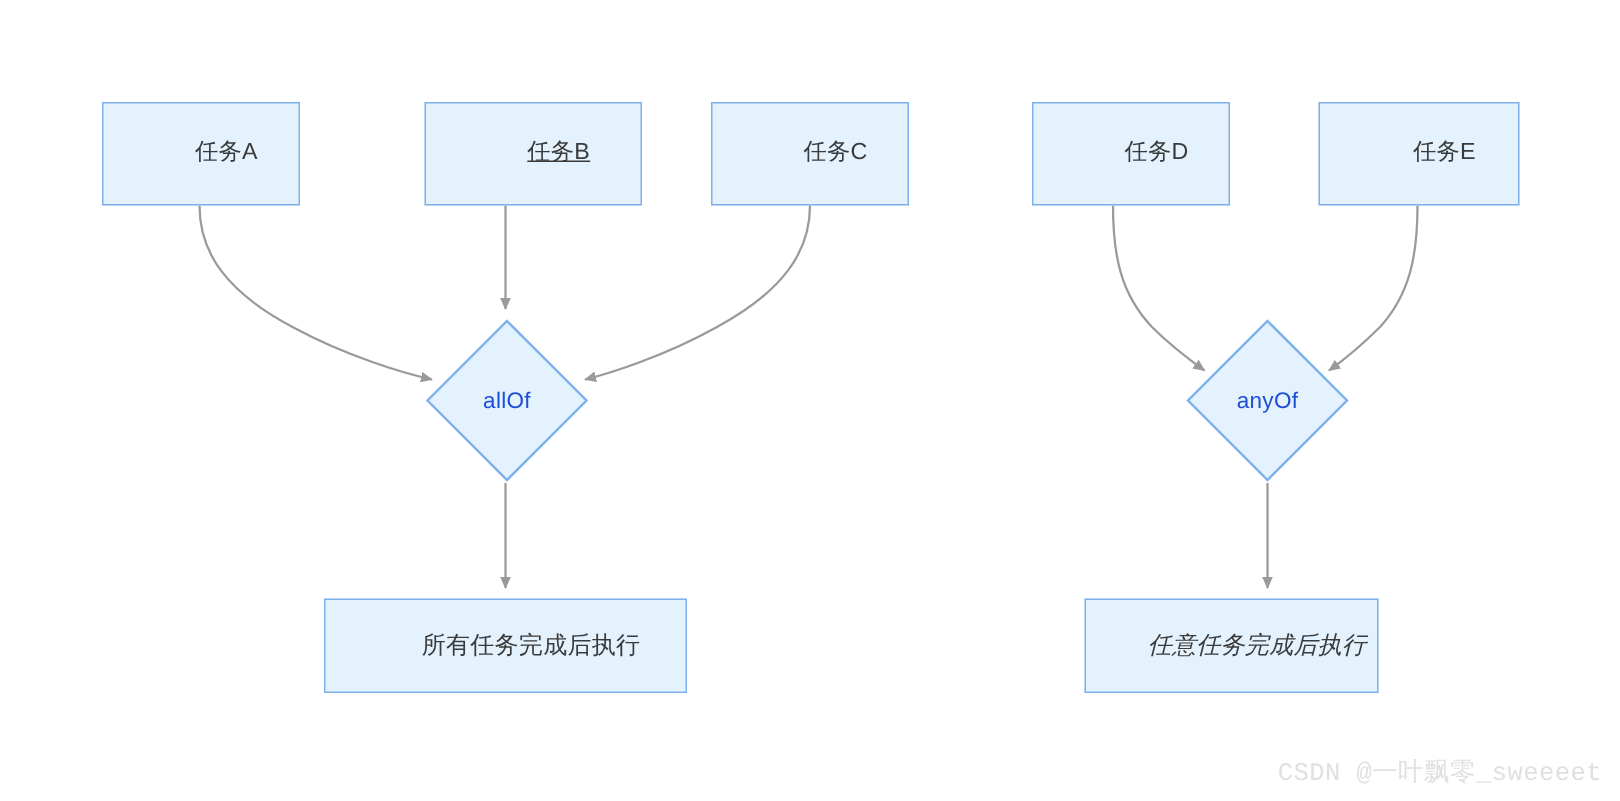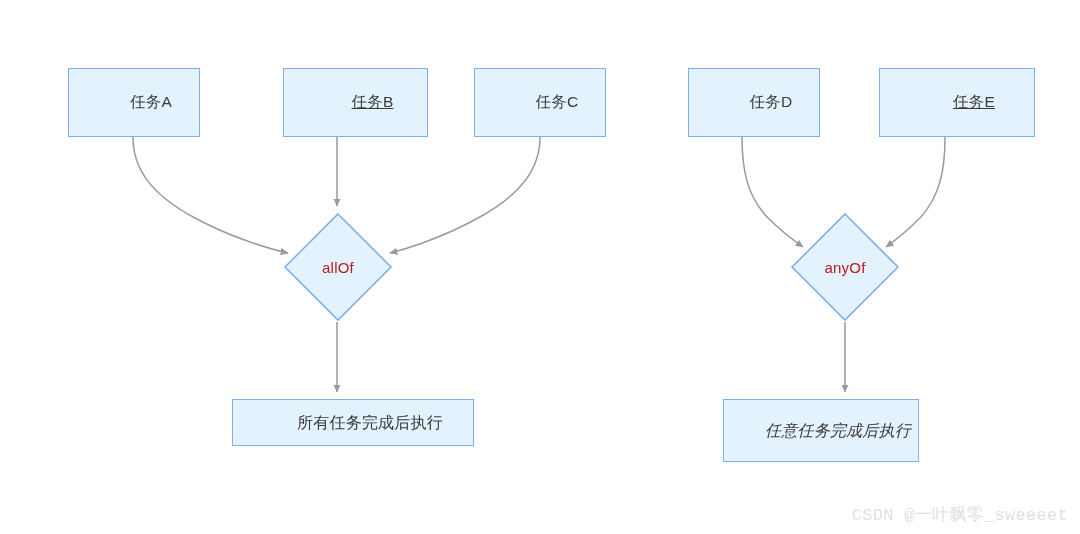--- a/index.html
+++ b/index.html
@@ -48,21 +48,21 @@
   }
   .diamond-label {
     position: absolute;
     left: 0;
     top: 0;
     width: 100%;
     height: 100%;
     display: flex;
     align-items: center;
     justify-content: center;
-    color: #b91c1c;
+    color: #1d4ed8;
     font-size: 15px;
     letter-spacing: 0.2px;
     white-space: nowrap;
     pointer-events: none;
   }
   .watermark {
     position: absolute;
     right: 12px;
     bottom: 8px;
     color: #e0e0e0;
@@ -105,39 +105,39 @@
   <div class="node task" style="left:283px; top:68px; width:145px; height:69px;text-decoration:underline;">
     <span>任务B</span>
   </div>
   <div class="node task" style="left:474px; top:68px; width:132px; height:69px;align-items:center;">
     <span>任务C</span>
   </div>
 
   <div class="node task" style="left:676px; top:68px; width:132px; height:69px;margin-left:12px;">
     <span>任务D</span>
   </div>
-  <div class="node task" style="left:879px; top:68px; width:156px; height:69px;text-decoration:underline;">
+  <div class="node task" style="left:879px; top:68px; width:134px; height:69px;">
     <span>任务E</span>
   </div>
 
   <div class="diamond-wrap" style="left:283px; top:212px; width:110px; height:110px;">
     <svg width="110" height="110" viewBox="0 0 110 110">
       <polygon points="55,2 108,55 55,108 2,55" fill="#e3f2fd" stroke="#7eb0ec" stroke-width="1.6"></polygon>
     </svg>
     <span class="diamond-label">allOf</span>
   </div>
 
   <div class="diamond-wrap" style="left:790px; top:212px; width:110px; height:110px;text-align:center;">
     <svg width="110" height="110" viewBox="0 0 110 110">
       <polygon points="55,2 108,55 55,108 2,55" fill="#e3f2fd" stroke="#7eb0ec" stroke-width="1.6"></polygon>
     </svg>
     <span class="diamond-label">anyOf</span>
   </div>
 
-  <div class="node result" style="left:232px; top:399px; width:242px; height:47px;">
+  <div class="node result" style="left:216px; top:399px; width:242px; height:63px;">
     <span>所有任务完成后执行</span>
   </div>
   <div class="node result" style="left:723px; top:399px; width:196px; height:63px;font-style:italic;">
     <span>任意任务完成后执行</span>
   </div>
 
   <div class="watermark">CSDN @一叶飘零_sweeeet</div>
 
 </div>
 

